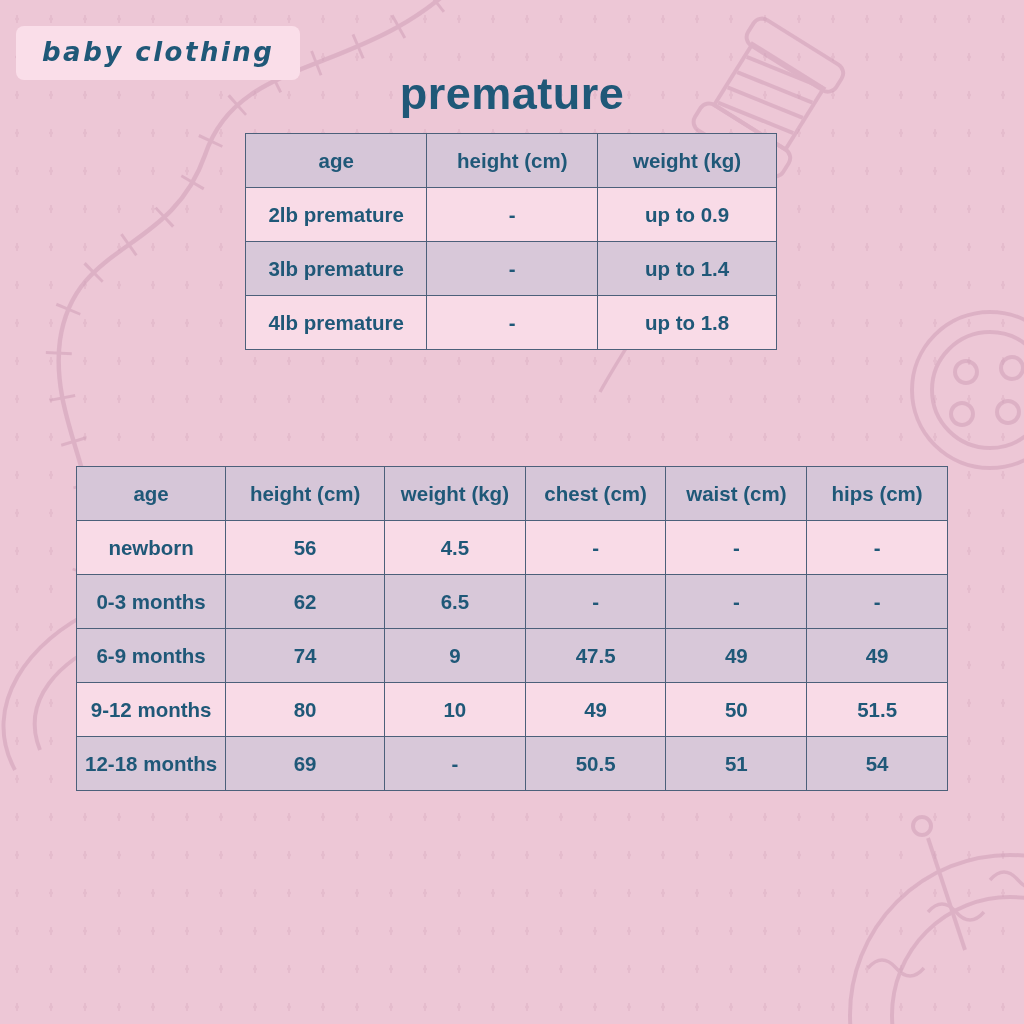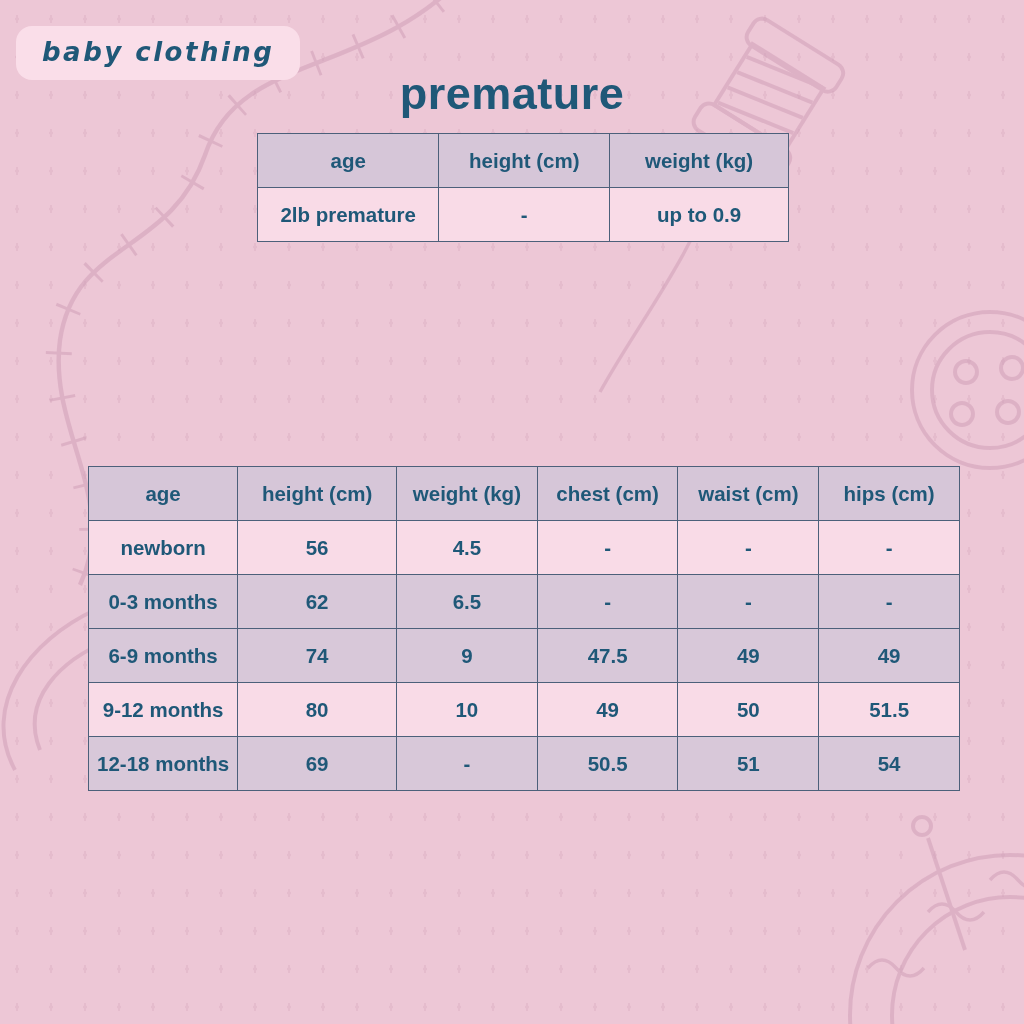--- a/index.html
+++ b/index.html
@@ -26,21 +26,21 @@
     position: absolute; inset: 0;
     pointer-events: none;
     opacity: .5;
   }
   .decor-svg * { stroke: var(--decoration, #cf9db6); fill: none; }
 
   .badge {
     position: absolute;
     left: 16px; top: 26px;
     background: var(--badge-bg, #fadee9);
-    border-radius: 16px;
+    border-radius: 8px;
     padding: 11px 26px 13px 26px;
   }
   .badge span {
     font-family: "DejaVu Sans", sans-serif;
     font-style: italic;
     font-weight: bold;
     font-size: 26px;
     letter-spacing: 2.5px;
     color: var(--text, #1f5878);
   }
@@ -55,21 +55,20 @@
     color: var(--text, #1f5878);
   }
   #premature-title { top: 68px; }
   #toddler-title   { top: 392px; }
 
   table {
     position: absolute;
     border-collapse: collapse;
     table-layout: fixed;
     background: transparent;
-    margin-left: 12px;
   }
   #premature-table { left: 245px; top: 133px; width: 532px; }
   #toddler-table   { left: 76px;  top: 466px; width: 872px; }
 
   th, td {
     border: 1.7px solid var(--table-border, #4c607a);
     text-align: center;
     vertical-align: middle;
     color: var(--text, #1f5878);
     font-weight: bold;
@@ -155,20 +154,30 @@
           <th>height (cm)</th>
           <th>weight (kg)</th>
         </tr>
       </thead>
     <tbody>
         <tr class="row-pink">
           <td>2lb premature</td>
           <td>-</td>
           <td>up to 0.9</td>
         </tr>
+        <tr class="row-lav">
+          <td>3lb premature</td>
+          <td>-</td>
+          <td>up to 1.4</td>
+        </tr>
+        <tr class="row-pink">
+          <td>4lb premature</td>
+          <td>-</td>
+          <td>up to 1.8</td>
+        </tr>
       </tbody>
   </table>
 
 
   <table id="toddler-table">
     <thead>
         <tr>
           <th>age</th>
           <th>height (cm)</th>
           <th>weight (kg)</th>

